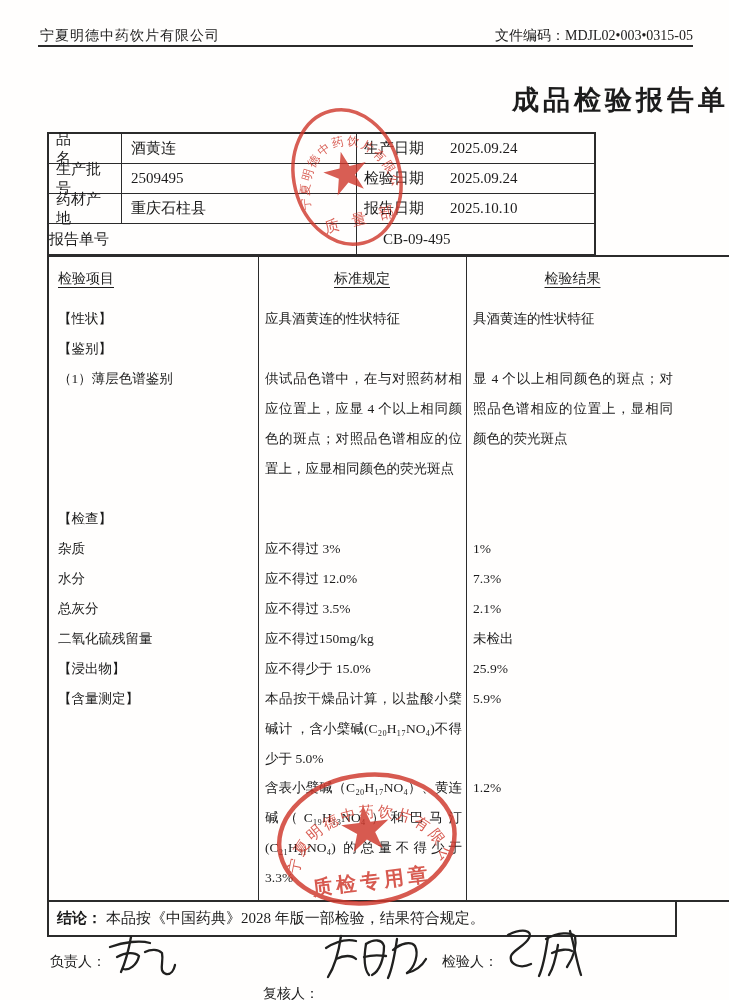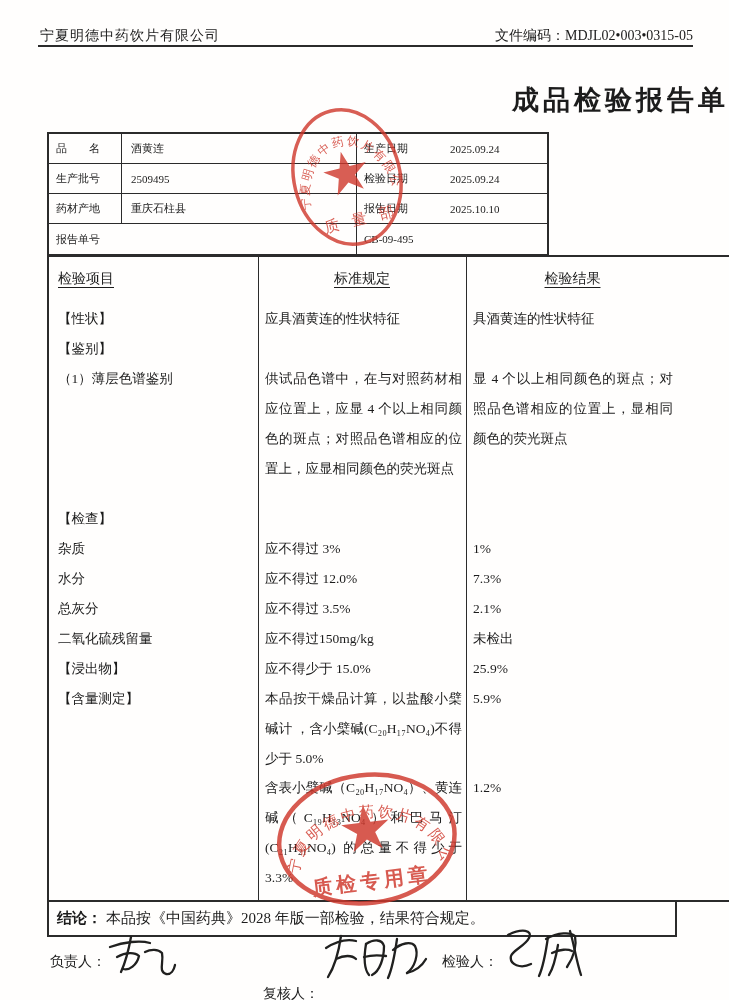--- a/index.html
+++ b/index.html
@@ -6,32 +6,32 @@
   #page {
     position:relative; width:729px; height:1000px; background:#fffefd;
     font-family:"Liberation Serif","DejaVu Serif",serif; color:#1c1c1c; overflow:hidden;
   }
   .hdr-company { position:absolute; left:40px; top:27px; font-size:14px; letter-spacing:1px; }
   .hdr-code { position:absolute; right:36px; top:27px; font-size:14px; }
   .hdr-rule { position:absolute; left:38px; right:36px; top:45px; height:2px; background:#2b2b2b; }
   .title { position:absolute; left:0; right:0; top:82px; text-align:right; font-size:27px; font-weight:bold; letter-spacing:4px; }
 
   
-  .info-table { position:absolute; left:47px; top:132px; width:502px; height:124px;
-    border:2px solid #2b2b2b; box-sizing:border-box; font-size:11px; }
+  .info-table { position:absolute; left:47px; top:132px; width:549px; height:124px;
+    border:2px solid #2b2b2b; box-sizing:border-box; font-size:15px; }
   .info-row { position:relative; height:30px; box-sizing:border-box; display:flex; align-items:stretch; border-bottom:1px solid #2b2b2b; }
   .info-row.last { border-bottom:none; }
   .ic { display:flex; align-items:center; box-sizing:border-box; }
   .ic-label  { width:73px;  padding:0 7px; border-right:1px solid #2b2b2b; }
   .ic-label.spread { justify-content:space-between; }
   .ic-value  { width:235px; padding-left:9px; border-right:1px solid #2b2b2b; }
-  .ic-label-wide { width:308px; padding-left:7px; border-right:1px solid #2b2b2b; }
+  .ic-label-wide { width:308px; border-right:1px solid #2b2b2b; }
   .ic-right  { flex:1; padding-left:7px; }
   .ic-right .lbl2 { display:inline-block; width:86px; }
-  .ic-value-wide { flex:1; padding-left:7px; }
+  .ic-value-wide { flex:1; padding-left:7px;margin-left:19px; }
 
   
   .main-table { position:absolute; left:47px; top:255px; width:696px; height:647px;
     border:2px solid #2b2b2b; box-sizing:border-box; font-size:13.5px; line-height:30px; }
   .vline { position:absolute; top:0; bottom:0; width:1px; background:#2b2b2b; }
   .vline1 { left:209px; } .vline2 { left:417px; }
   .cell { position:absolute; box-sizing:border-box; }
   .ch { top:7px; text-decoration:underline; text-underline-offset:4px; font-size:14px; }
   .ch-item { left:9px; }
   .ch-std  { left:209px; width:208px; text-align:center; }

